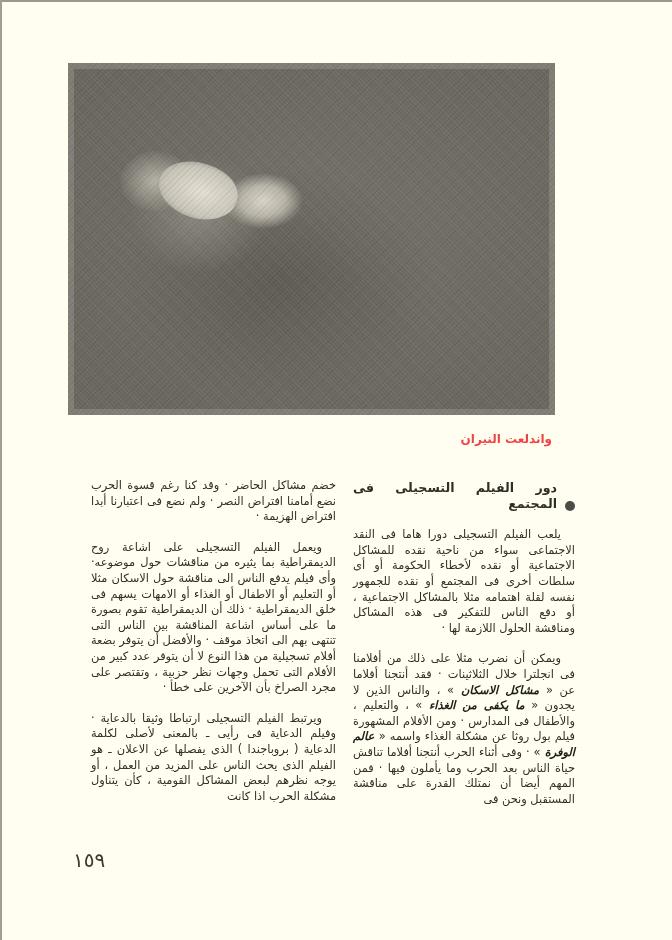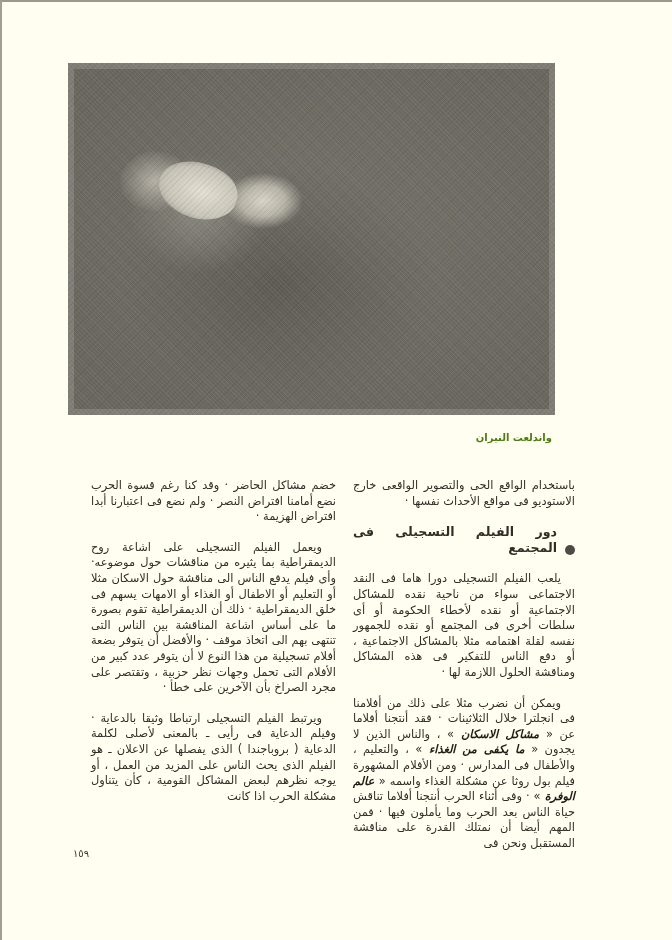--- a/index.html
+++ b/index.html
@@ -32,58 +32,57 @@
     border-radius: 50%;
   }
   .photo .noise {
     position: absolute; inset: 0;
     background-image:
       repeating-linear-gradient(45deg, rgba(255,255,255,0.05) 0 1px, rgba(0,0,0,0) 1px 3px),
       repeating-linear-gradient(-45deg, rgba(0,0,0,0.06) 0 1px, rgba(0,0,0,0) 1px 4px);
   }
   .caption {
     position: absolute; right: 120px; top: 432px;
-    font-size: 10px; font-weight: bold; color: #4d7c0f; direction: rtl;
+    font-size: 12px; font-weight: bold; color: #ef4444; direction: rtl;
   }
   .col {
     position: absolute; direction: rtl; text-align: justify;
     font-family: "DejaVu Sans", sans-serif;
     font-size: 11.4px; line-height: 15.6px; color: #2f2f28; margin-left: 18px;
   }
   .col-right { left: 335px; top: 478px; width: 222px; }
   .col-left { left: 73px; top: 478px; width: 245px; }
   .col p { margin: 0 0 15px 0; text-indent: 14px; }
   .col p.noindent { text-indent: 0; }
   .heading {
     font-weight: bold; font-size: 12.6px; margin: 2px 0 16px 0;
     display: flex; align-items: flex-end; gap: 8px; text-indent: 0;
   }
   .bullet { width: 10px; height: 10px; border-radius: 50%; background: #4c4c46; display: inline-block; flex: none; }
   b { font-weight: bold; color: #1e1e18; font-style: italic; }
   .page-number {
     position: absolute; left: 73px; top: 848px;
-    font-size: 10px; color: #3a3a32; letter-spacing: 1px;
+    font-size: 20px; color: #3a3a32; letter-spacing: 1px;
   }
 </style>
 </head>
 <body>
 
 <div class="page-edge-top"></div>
 <div class="page-edge-left"></div>
 
 <div class="photo" title="black-and-white photograph of a wounded soldier lying on the ground">
   <div class="hat"></div>
   <div class="face"></div>
   <div class="noise"></div>
 </div>
 
 <div class="caption">واندلعت النيران</div>
 
 <div class="col col-right">
-  <p class="noindent">باستخدام الواقع الحى والتصوير الواقعى خارج الاستوديو فى مواقع الأحداث نفسها ·</p>
   <div class="heading">
     <span class="bullet"></span>
     <span>دور الفيلم التسجيلى فى المجتمع</span>
   </div>
   <p>يلعب الفيلم التسجيلى دورا هاما فى النقد الاجتماعى سواء من ناحية نقده للمشاكل الاجتماعية أو نقده لأخطاء الحكومة أو أى سلطات أخرى فى المجتمع أو نقده للجمهور نفسه لقلة اهتمامه مثلا بالمشاكل الاجتماعية ، أو دفع الناس للتفكير فى هذه المشاكل ومناقشة الحلول اللازمة لها ·</p>
   <p><span>ويمكن أن نضرب مثلا على ذلك من أفلامنا فى انجلترا خلال الثلاثينات · فقد أنتجنا أفلاما عن «</span><b> مشاكل الاسكان </b><span>» ، والناس الذين لا يجدون «</span><b> ما يكفى من الغذاء </b><span>» ، والتعليم ، والأطفال فى المدارس · ومن الأفلام المشهورة فيلم بول روثا عن مشكلة الغذاء واسمه «</span><b> عالم الوفرة </b><span>» · وفى أثناء الحرب أنتجنا أفلاما تناقش حياة الناس بعد الحرب وما يأملون فيها · فمن المهم أيضا أن نمتلك القدرة على مناقشة المستقبل ونحن فى</span></p>
 </div>
 
 <div class="col col-left">
   <p class="noindent">خضم مشاكل الحاضر · وقد كنا رغم قسوة الحرب نضع أمامنا افتراض النصر · ولم نضع فى اعتبارنا أبدا افتراض الهزيمة ·</p>

